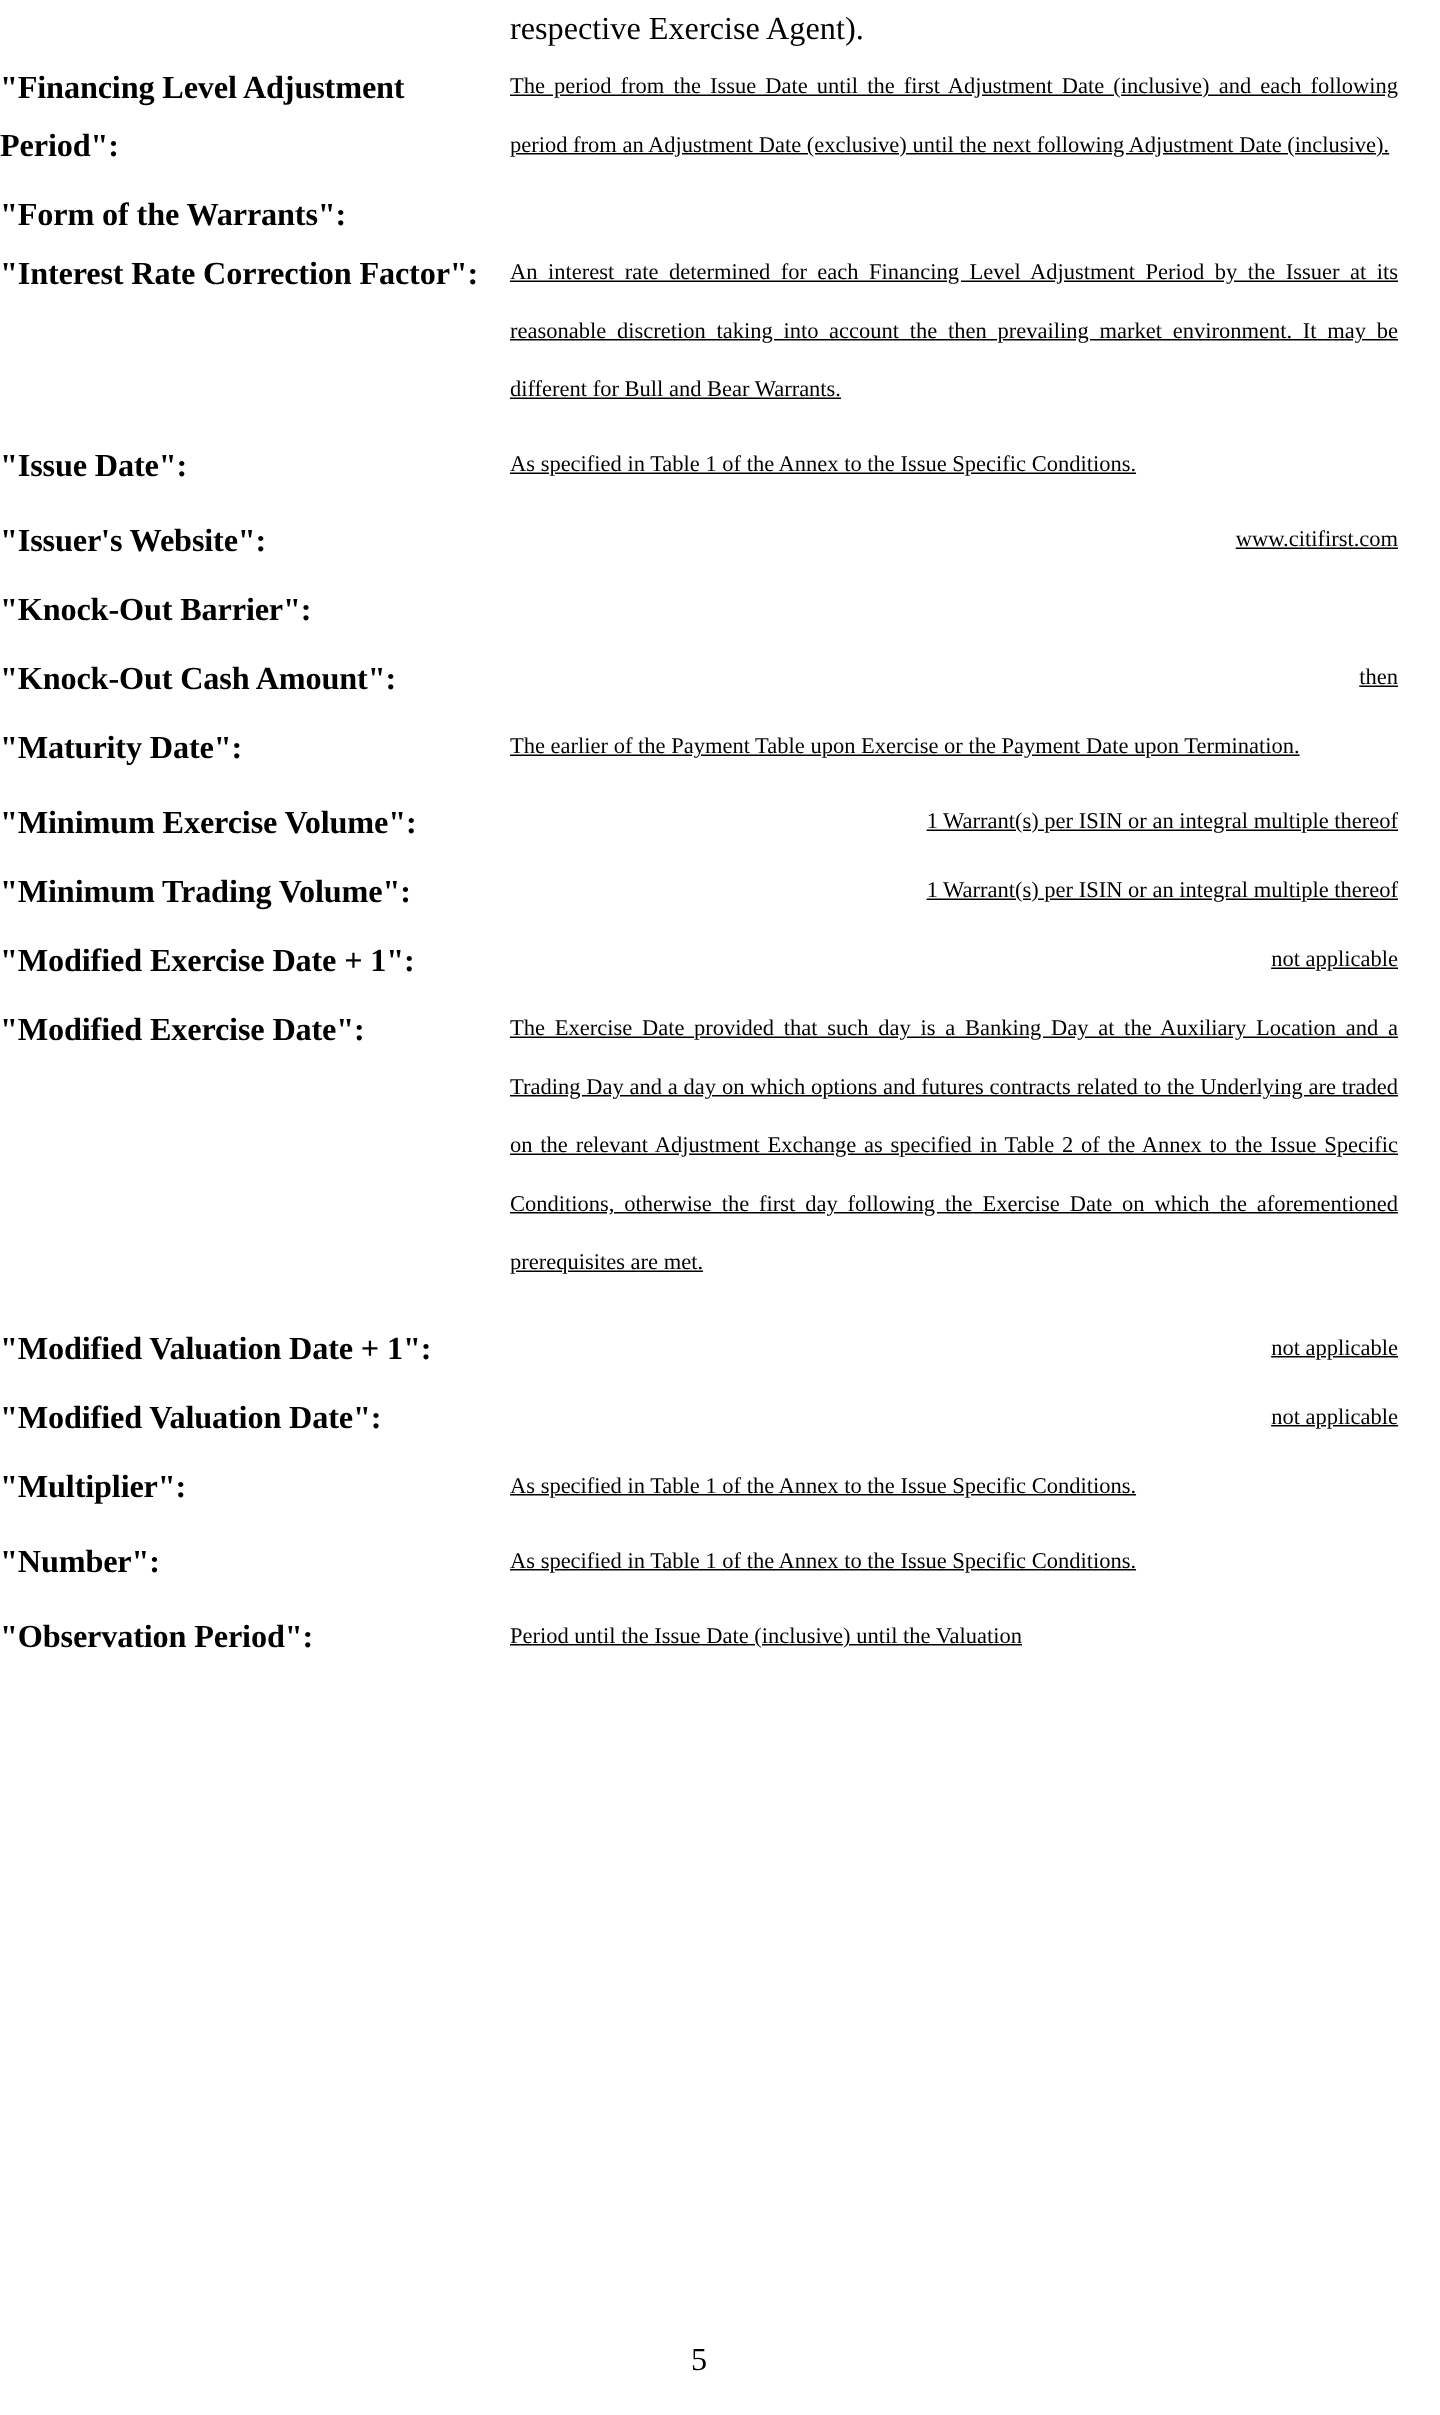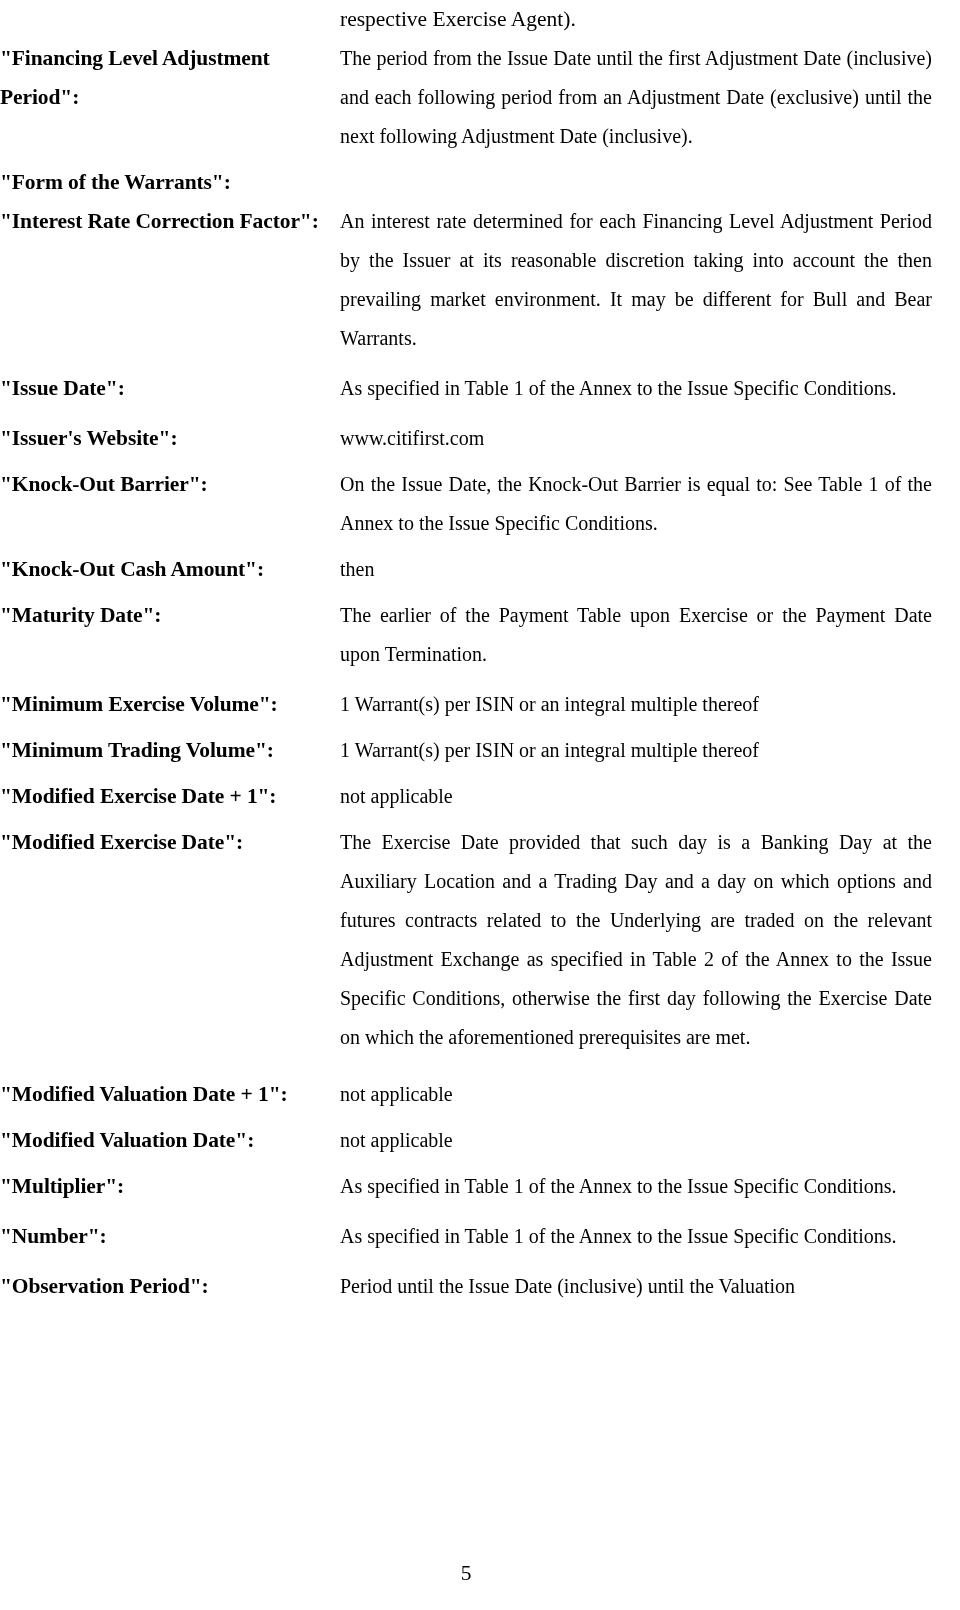--- a/index.html
+++ b/index.html
@@ -53,28 +53,30 @@
     padding-right: 10px;
     font-weight: bold;
     font-size: 21.5px;
     line-height: 39px;
     letter-spacing: -0.1px;
   }
 
   .def {
     flex: 1 1 auto;
     width: 592px;
-    font-size: 20px;
+    font-size: 15px;
     line-height: 39px;
     text-align: justify;
     text-justify: inter-word;
     hyphens: none;
+    text-decoration: underline;
   }
   .def.nojustify {
-    text-align: left;
+    text-align: right;
+    margin-left: 47px;
   }
 
   
   .gap-0  { height: 0px; }
   .gap-s  { height: 7px; }
   .gap-m  { height: 11px; }
   .gap-l  { height: 18px; }
 
   .pagenum {
     position: absolute;
@@ -119,21 +121,20 @@
     <div class="gap-m"></div>
 
     <div class="row">
       <div class="term">"Issuer's Website":</div>
       <div class="def nojustify">www.citifirst.com</div>
     </div>
     <div class="gap-s"></div>
 
     <div class="row">
       <div class="term">"Knock-Out Barrier":</div>
-      <div class="def">On the Issue Date, the Knock-Out Barrier is equal to: See Table 1 of the Annex to the Issue Specific Conditions.</div>
     </div>
     <div class="gap-s"></div>
 
     <div class="row">
       <div class="term">"Knock-Out Cash Amount":</div>
       <div class="def nojustify">then</div>
     </div>
     <div class="gap-s"></div>
 
     <div class="row">

